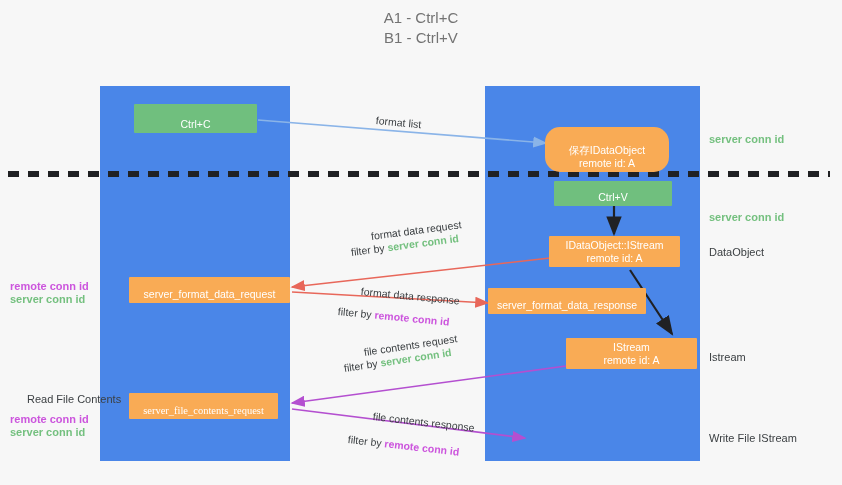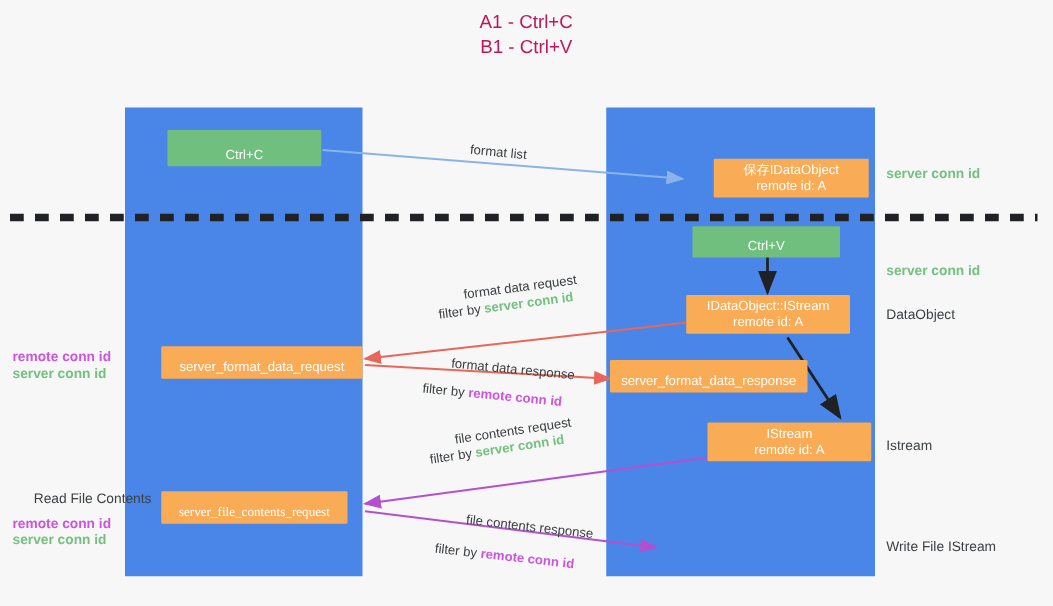--- a/index.html
+++ b/index.html
@@ -23,21 +23,21 @@
   }
   .abs { position: absolute; }
 
   
   .title {
     left: 0; top: 8px;
     width: 842px;
     text-align: center;
     font-size: 15px;
     line-height: 20px;
-    color: #be185d;
+    color: #737373;
     white-space: pre;
   }
 
   
   .col-head {
     font-size: 11px;
     line-height: 14px;
     text-align: center;
     color: #5f6368;
     white-space: pre;
@@ -147,21 +147,21 @@
 
     <line x1="566" y1="366" x2="292" y2="403" stroke="#b44fd0" stroke-width="1.6" marker-end="url(#ar-purple)"></line>
 
     <line x1="292" y1="409" x2="525" y2="438" stroke="#b44fd0" stroke-width="1.6" marker-end="url(#ar-purple)"></line>
   </svg>
 
   <div class="abs node green" style="left:134px; top:104px; width:123px; height:29px;">
     <div>Ctrl+C</div>
   </div>
 
-  <div class="abs node orange" style="left:571px; top:127px; width:124px; height:31px;">
+  <div class="abs node orange" style="left:545px; top:127px; width:124px; height:45px;border-radius:15px;">
     <div>保存IDataObject</div>
     <div class="l2">remote id: A</div>
   </div>
 
   <div class="abs node green" style="left:554px; top:181px; width:118px; height:25px;">
     <div>Ctrl+V</div>
   </div>
 
   <div class="abs node orange" style="left:549px; top:236px; width:131px; height:31px;">
     <div>IDataObject::IStream</div>

